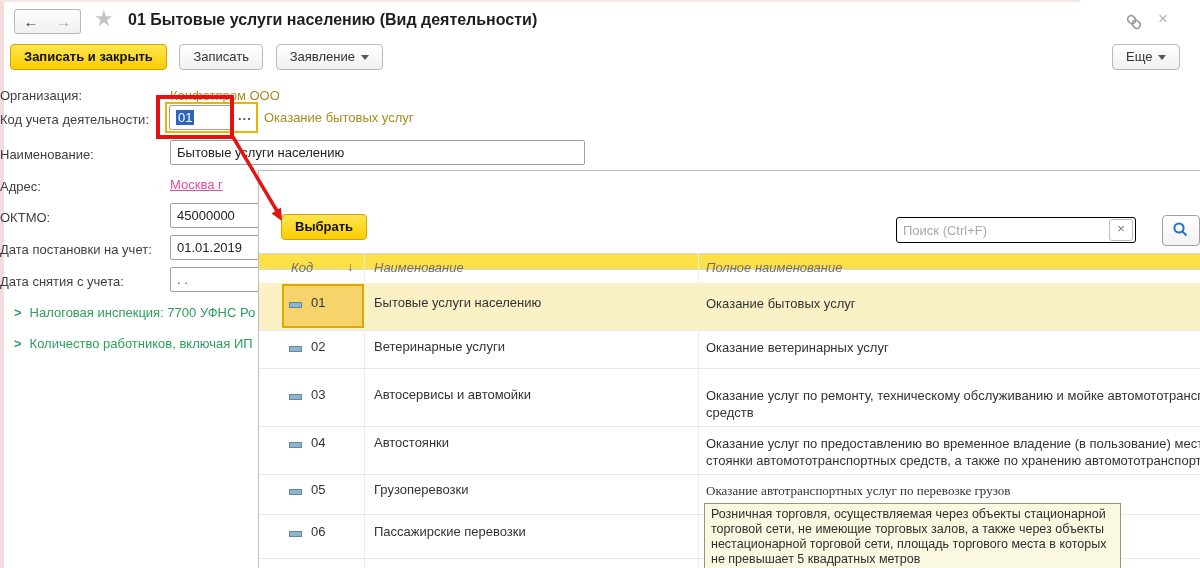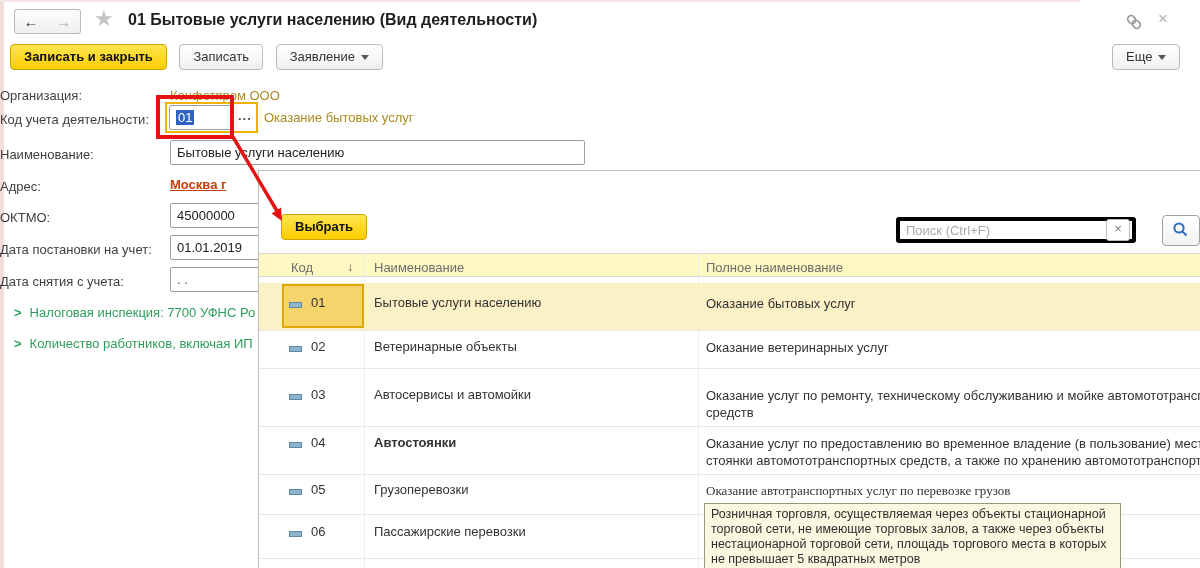--- a/index.html
+++ b/index.html
@@ -30,47 +30,47 @@
   .more-btn{position:absolute;left:1112px;top:44px;}
 
   
   .flabel{position:absolute;left:0;color:#3f3f3f;white-space:nowrap;}
   .fvalue-gold{position:absolute;color:#a98b1e;white-space:nowrap;}
   .inputbox{position:absolute;box-sizing:border-box;border:1px solid #9f9f9f;border-radius:2px;background:#fff;
             height:25px;line-height:23px;padding:0 6px;color:#222;white-space:nowrap;overflow:hidden;}
   .sel{background:#2f63c0;color:#fff;padding:0 2px;}
   .dots{position:absolute;color:#555;font-weight:bold;letter-spacing:1px;}
   .focus-outline{position:absolute;border:2px solid #eeb200;box-sizing:border-box;pointer-events:none;}
-  .bluelink{position:absolute;color:#c2410c;text-decoration:underline;white-space:nowrap;cursor:pointer;font-weight:bold;}
+  .bluelink{position:absolute;color:#ec4899;text-decoration:underline;white-space:nowrap;cursor:pointer;}
   .greenlink{position:absolute;color:#2e9e5d;white-space:nowrap;cursor:pointer;}
   .greenlink .chev{font-weight:bold;margin-right:8px;}
 
   
   .redbox{position:absolute;left:156px;top:95px;width:78px;height:44px;border:4px solid #e51212;box-sizing:border-box;z-index:60;pointer-events:none;}
   .annot-svg{position:absolute;left:0;top:0;z-index:60;pointer-events:none;}
 
   
   .popup{position:absolute;left:258px;top:170px;width:942px;height:398px;background:#fff;
          border-left:1px solid #bdbdbd;border-top:1px solid #bdbdbd;z-index:10;box-sizing:border-box;}
   .ptitle{position:absolute;left:28px;top:10px;font-size:16px;font-weight:bold;color:#151515;white-space:nowrap;}
   .select-btn{position:absolute;left:22px;top:43px;}
-  .searchwrap{position:absolute;left:637px;top:46px;width:240px;height:26px;border:4px solid #000000;border-radius:3px;
+  .searchwrap{position:absolute;left:637px;top:46px;width:240px;height:26px;border:1px solid #000000;border-radius:3px;
               box-sizing:border-box;display:flex;align-items:center;background:#fff;}
   .searchwrap input{flex:1;border:none;outline:none;font-size:13px;padding:0 6px;color:#333;min-width:0;
                     font-family:"Liberation Sans","DejaVu Sans",sans-serif;background:transparent;}
   .searchwrap input::placeholder{color:#a9a9a9;}
   .search-clear{width:22px;height:20px;border:1px solid #bdbdbd;border-radius:3px;margin-right:2px;text-align:center;
                 line-height:18px;color:#777;background:#fff;cursor:pointer;flex:0 0 auto;}
   .search-btn{position:absolute;left:903px;top:44px;width:36px;height:29px;border:1px solid #a0a0a0;border-radius:4px;
               background:linear-gradient(#ffffff,#f2f2f2);cursor:pointer;}
   .search-btn svg{margin:5px 0 0 9px;}
 
   
-  .thead{position:absolute;left:0;top:82px;width:942px;height:24px;background:#fef9c3;
-         border-top:1px solid #d8d8d8;border-bottom:1px solid #d8d8d8;box-sizing:border-box;color:#6e6e6e;}
+  .thead{position:absolute;left:0;top:82px;width:942px;height:17px;background:#fde047;
+         border-top:1px solid #d8d8d8;border-bottom:1px solid #d8d8d8;box-sizing:border-box;color:#6e6e6e;font-style:italic;}
   .thead .hc{position:absolute;top:6px;white-space:nowrap;}
   .h-code{left:32px;} .h-sort{left:88px;color:#555;font-size:12px;} .h-name{left:115px;} .h-full{left:447px;}
   .vline{position:absolute;top:82px;width:1px;height:316px;background:#ececec;}
   .vl1{left:105px;} .vl2{left:439px;}
   .thead .hline{position:absolute;top:0;width:1px;height:28px;background:#d5d5d5;}
 
   .trow{position:absolute;left:0;width:942px;box-sizing:border-box;border-bottom:1px solid #e9e9e9;}
   .row-sel{background:#fbf1c6;}
   .selcell{position:absolute;left:23px;top:1px;width:82px;height:44px;background:#f6d36b;
            border:2px solid #dda800;box-sizing:border-box;}
@@ -170,41 +170,41 @@
       <span class="cname" style="top:12px;">Бытовые услуги населению</span>
       <div class="cfull" style="top:12px;">
           <div>Оказание бытовых услуг</div>
           <div></div>
         </div>
     </div>
 
     <div class="trow" style="top:160px;height:38px;">
       <span class="dash" style="top:15px;"></span>
       <span class="ccode" style="top:8px;">02</span>
-      <span class="cname" style="top:8px;">Ветеринарные объекты</span>
+      <span class="cname" style="top:8px;">Ветеринарные услуги</span>
       <div class="cfull" style="top:8px;">
           <div>Оказание ветеринарных услуг</div>
           <div></div>
         </div>
     </div>
 
     <div class="trow" style="top:208px;height:48px;">
       <span class="dash" style="top:15px;"></span>
       <span class="ccode" style="top:8px;">03</span>
       <span class="cname" style="top:8px;">Автосервисы и автомойки</span>
       <div class="cfull" style="top:8px;">
           <div>Оказание услуг по ремонту, техническому обслуживанию и мойке автомототранспортных</div>
           <div>средств</div>
         </div>
     </div>
 
     <div class="trow" style="top:256px;height:48px;">
       <span class="dash" style="top:15px;"></span>
       <span class="ccode" style="top:8px;">04</span>
-      <span class="cname" style="top:8px;font-weight:bold;">Автостоянки</span>
+      <span class="cname" style="top:8px;">Автостоянки</span>
       <div class="cfull" style="top:8px;">
           <div>Оказание услуг по предоставлению во временное владение (в пользование) мест для</div>
           <div>стоянки автомототранспортных средств, а также по хранению автомототранспортных</div>
         </div>
     </div>
 
     <div class="trow" style="top:304px;height:40px;">
       <span class="dash" style="top:14px;"></span>
       <span class="ccode" style="top:7px;">05</span>
       <span class="cname" style="top:7px;">Грузоперевозки</span>

